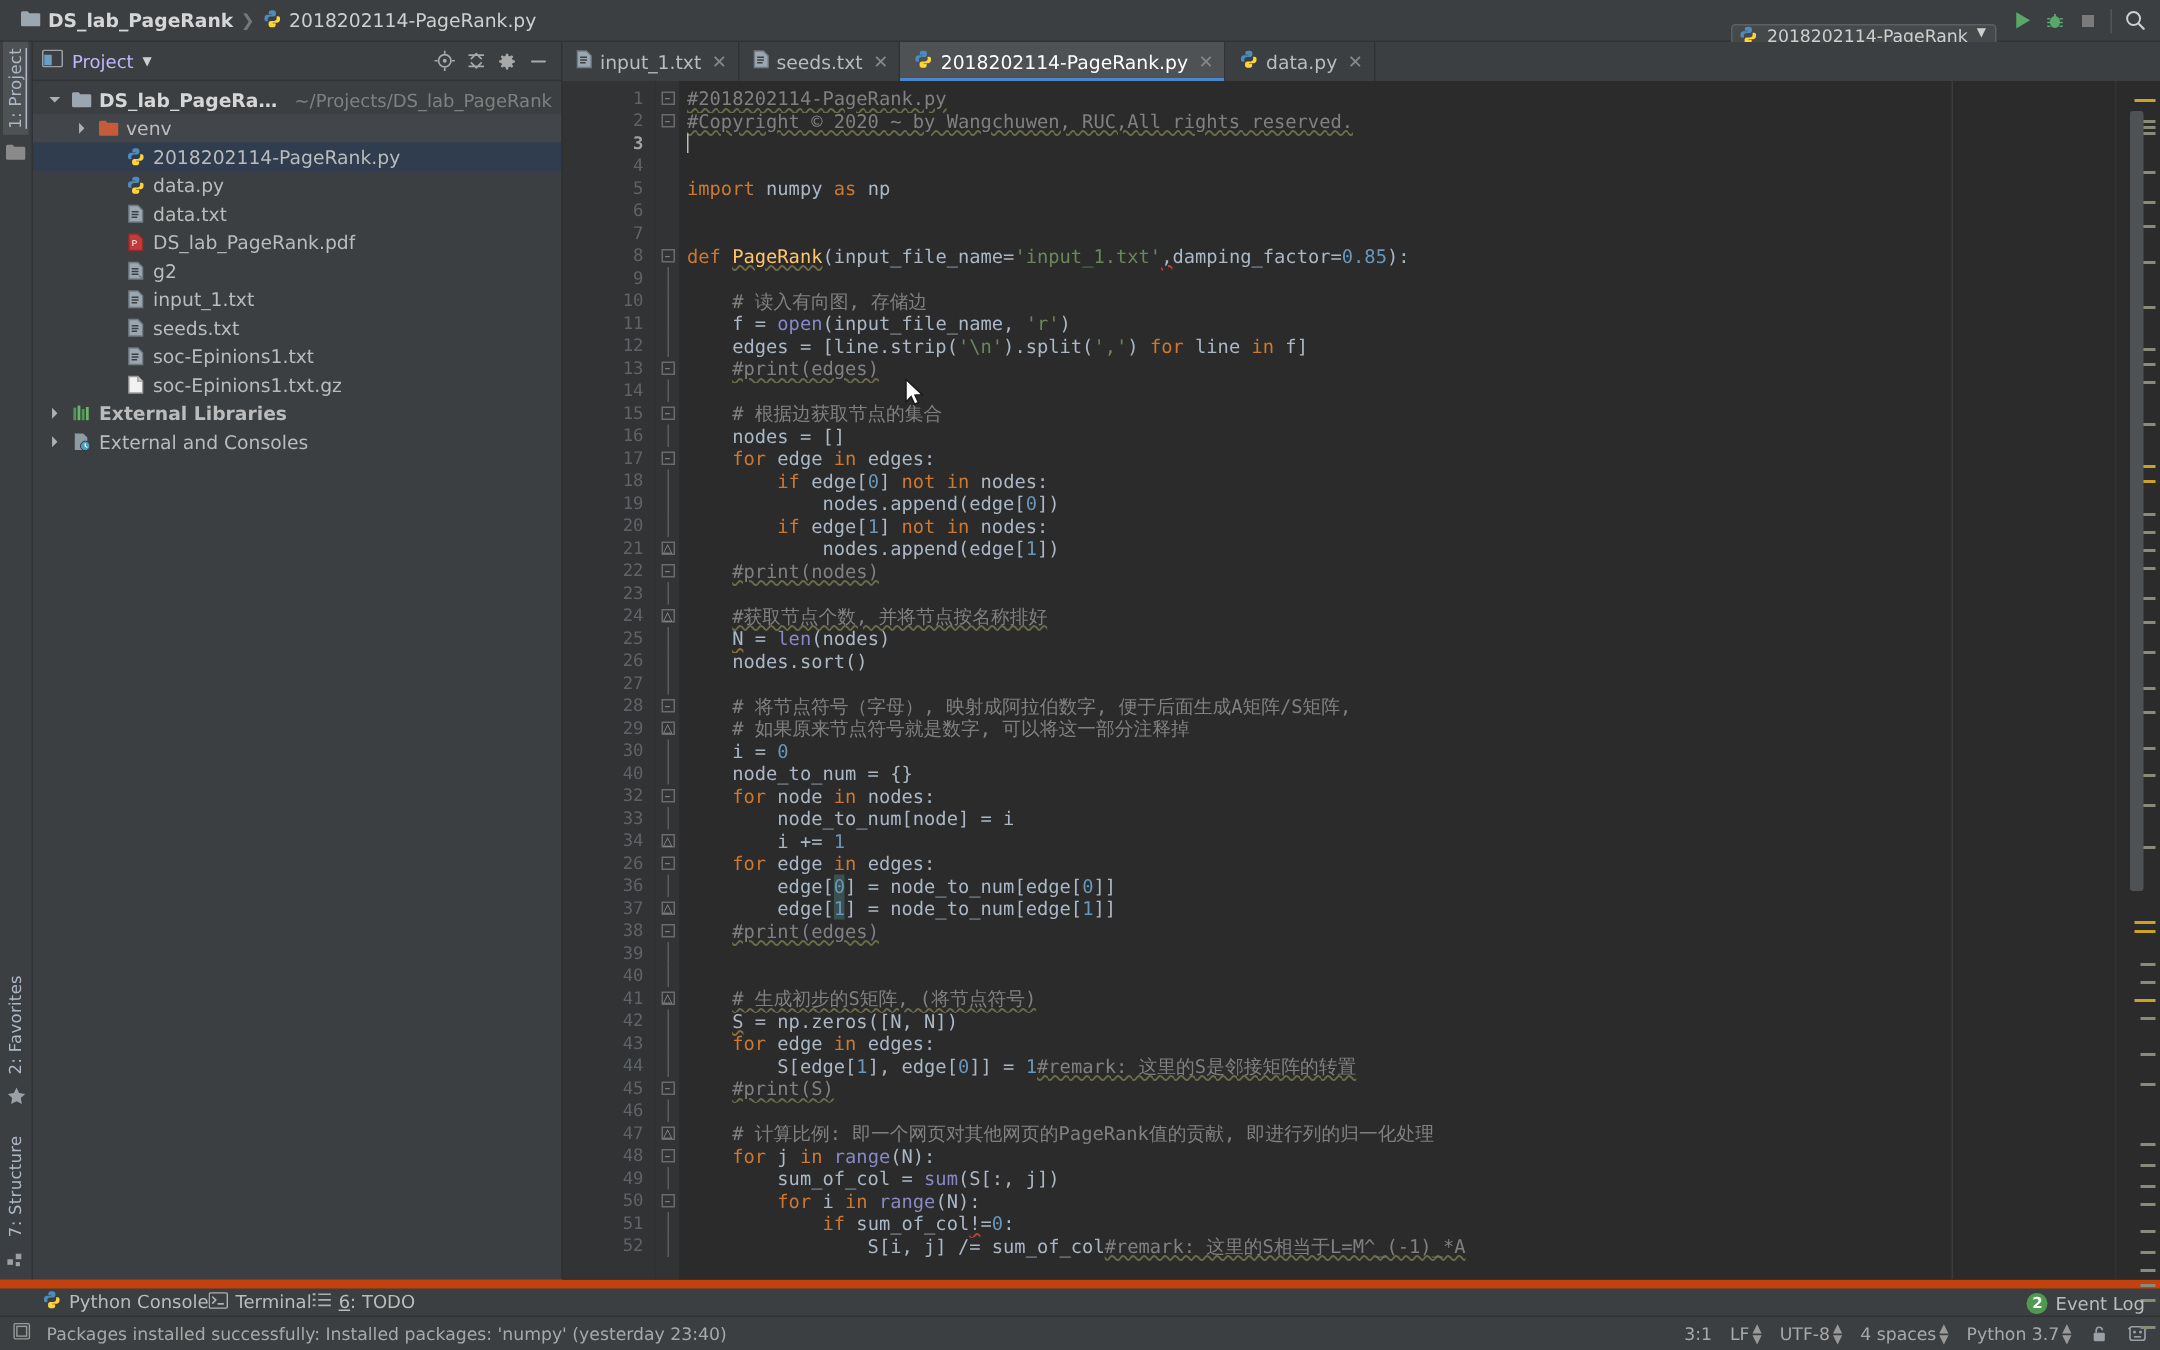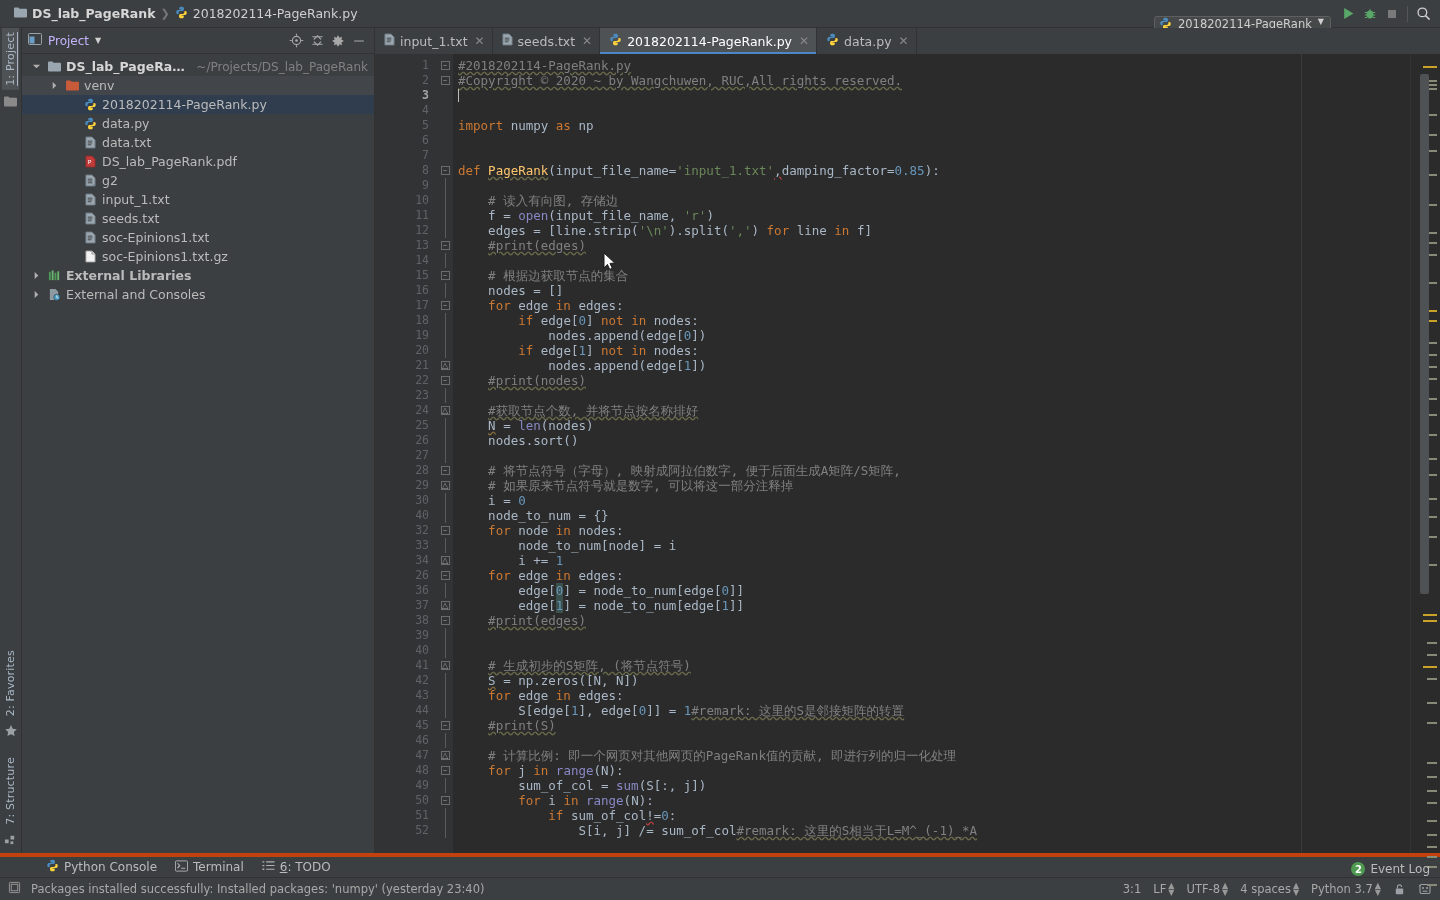--- a/index.html
+++ b/index.html
@@ -141,21 +141,21 @@
   .sbthumb {
     position: absolute; right: 11px; width: 9px; background: #4e5254; border-radius: 2px;
   }
 
   
   .cursor { position: absolute; pointer-events: none; z-index: 50; }
 
   
   .bottombar {
     height: 24px; background: #3c3f41; display: flex; align-items: center;
-    flex: none; padding: 0 8px; gap: 18px; border-top: 4px solid #c2410c;
+    flex: none; padding: 0 8px; border-top: 6px solid #c2410c;
   }
   .bb-item { display: flex; align-items: center; gap: 5px; font-size: 12px; color: #bbbbbb; }
   .statusbar {
     height: 23px; background: #3c3f41; display: flex; align-items: center;
     flex: none; padding: 0 8px; gap: 10px; font-size: 11.5px; color: #a8a8a8;
     border-top: 1px solid #323232;
   }
   .sb-right { display: flex; align-items: center; gap: 12px; margin-left: auto; }
   .sb-cell { display: flex; align-items: center; gap: 2px; }
   .updown { font-size: 8px; line-height: 7px; color: #999; display: flex; flex-direction: column; }

